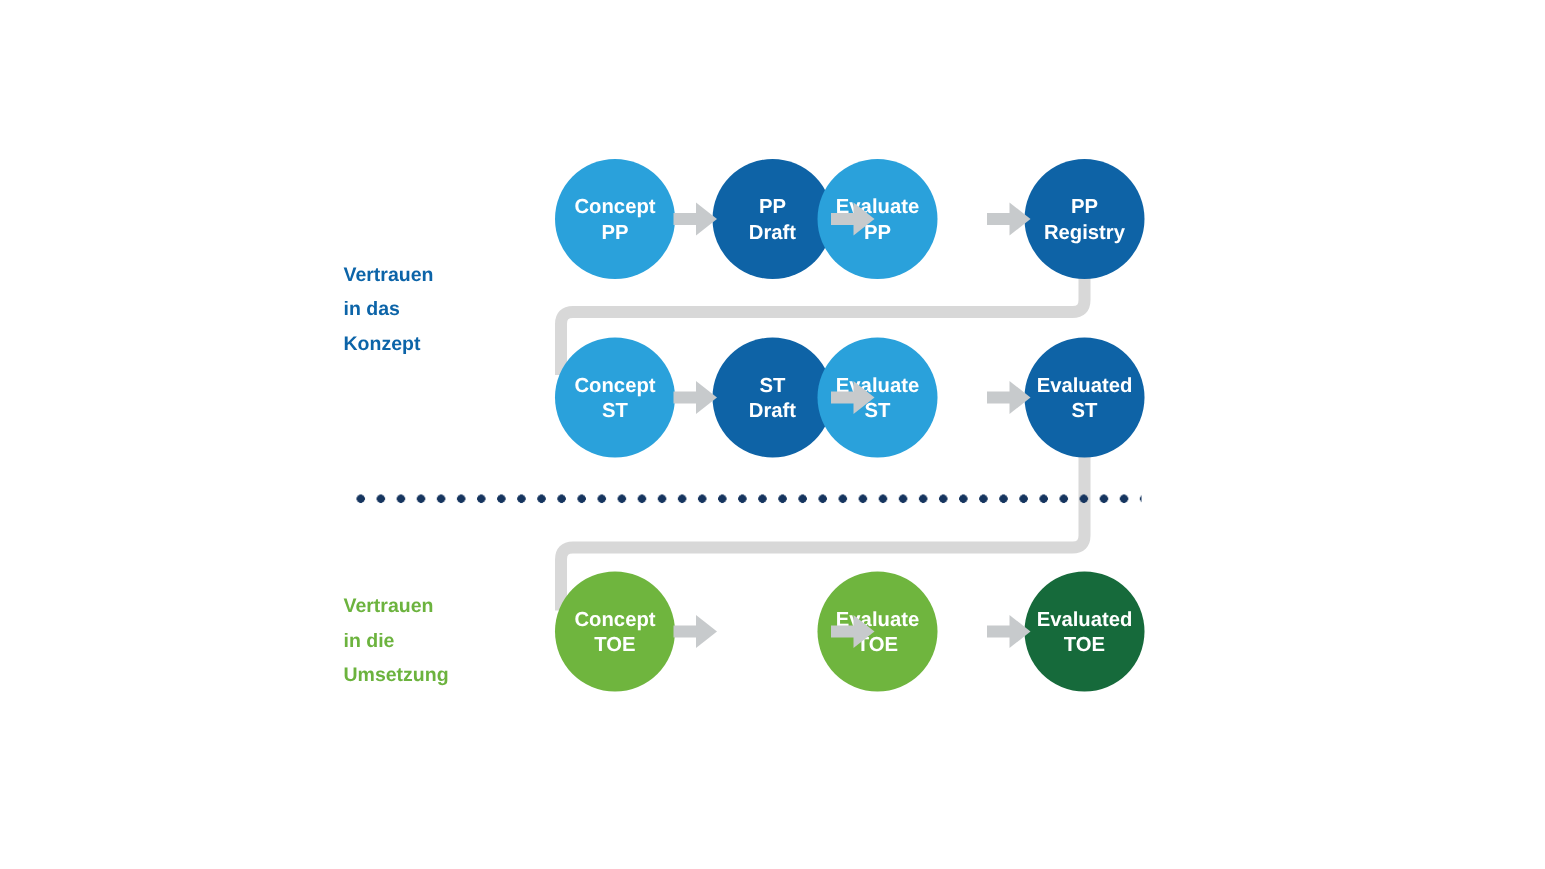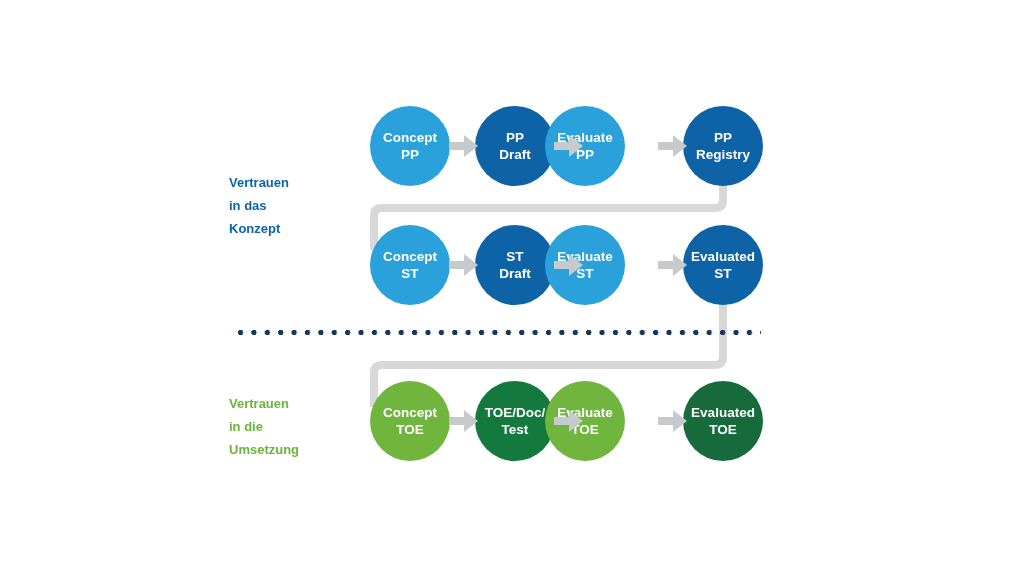--- a/index.html
+++ b/index.html
@@ -149,22 +149,20 @@
     </div>
   <div class="node r2 c4" style="background: rgb(14, 99, 166);">Evaluated
 ST</div>
 
   <div class="node r3 c1" style="background: rgb(111, 181, 62);">Concept
 TOE</div>
   <div class="flow-arrow a1 ar3">
       <div class="bar"></div>
       <div class="head"></div>
     </div>
-  <div class="node r3 c2" style="background: rgb(19, 121, 60);">TOE/Doc/
-Test</div>
   <div class="flow-arrow a2 ar3">
       <div class="bar"></div>
       <div class="head"></div>
     </div>
   <div class="node r3 c3" style="background: rgb(111, 181, 62);">Evaluate
 TOE</div>
   <div class="flow-arrow a3 ar3">
       <div class="bar"></div>
       <div class="head"></div>
     </div>

